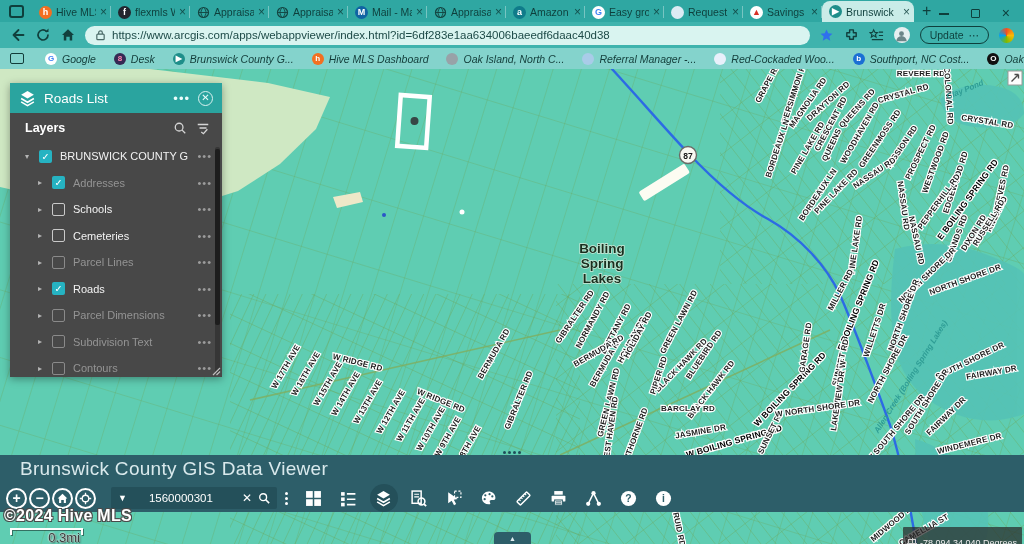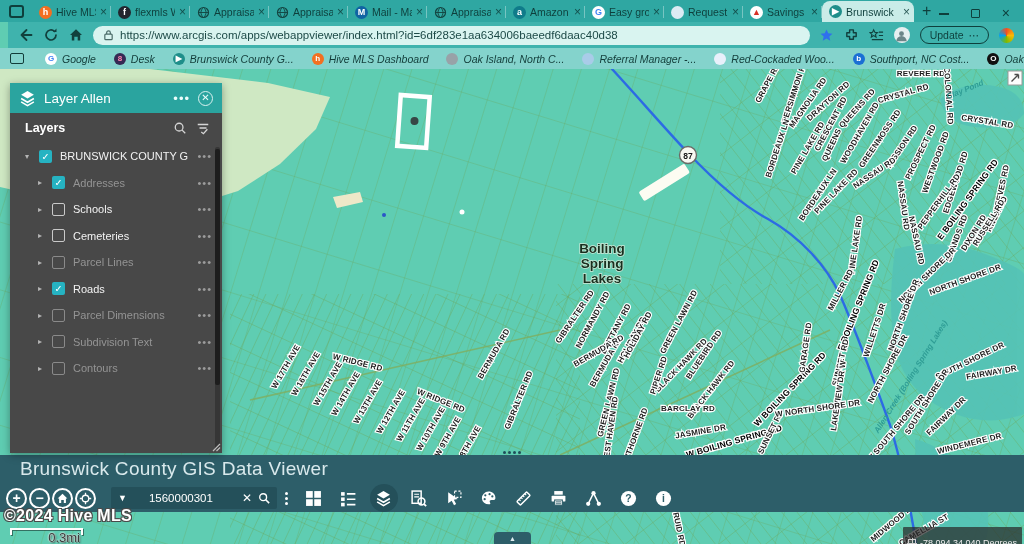--- a/index.html
+++ b/index.html
@@ -15,21 +15,21 @@
   .fav{width:13px;height:13px;border-radius:50%;flex:none;display:flex;align-items:center;justify-content:center;font-size:9px;font-weight:bold;line-height:1;}
   .fav svg{width:13px;height:13px;display:block;}
   .tlabel{font-size:10.5px;white-space:nowrap;overflow:hidden;flex:1;}
   .tclose{font-size:12px;line-height:1;flex:none;opacity:.85;cursor:default;}
   .newtab{color:#0e3f3c;font-size:16px;margin:0 0 3px 8px;line-height:1;}
   .wctrls{margin-left:auto;display:flex;align-items:center;gap:22px;padding:0 14px 4px 0;color:#0e3f3c;}
   .wmin{width:10px;height:2px;background:#0e3f3c;}
   .wmax{width:9px;height:9px;border:1.5px solid #0e3f3c;border-radius:1px;}
   .wclose{font-size:14px;line-height:9px;}
 
-  .urlrow{position:absolute;top:22px;left:8px;right:0;height:26px;background:#3fb3ad;display:flex;align-items:center;padding:0 10px;gap:9px;}
+  .urlrow{position:absolute;top:22px;left:0;right:0;height:26px;background:#3fb3ad;display:flex;align-items:center;padding:0 10px;gap:9px;}
   .navic{width:16px;height:16px;flex:none;}
   .navic svg{width:16px;height:16px;display:block;}
   .urlpill{flex:1;height:19px;background:#d9f4f0;border-radius:10px;display:flex;align-items:center;gap:6px;padding:0 10px;min-width:0;}
   .urlpill svg{width:11px;height:12px;flex:none;}
   .urltext{font-size:11.5px;color:#1d4a47;white-space:nowrap;overflow:hidden;}
   .urlicons{display:flex;align-items:center;gap:10px;flex:none;}
   .urlicons svg{width:15px;height:15px;display:block;}
   .avatar{width:16px;height:16px;border-radius:50%;background:#e6eff0;display:flex;align-items:center;justify-content:center;}
   .updatepill{height:18px;border:1.5px solid #0e3f3c;border-radius:10px;display:flex;align-items:center;gap:5px;padding:0 9px;color:#0e3f3c;font-size:10.5px;}
   .copilot{width:15px;height:15px;border-radius:50%;background:conic-gradient(#f25022,#ffb900,#7fba00,#00a4ef,#f25022);}
@@ -49,21 +49,21 @@
   svg text.place{font-size:13.5px;font-weight:bold;fill:#17301f;stroke:#cfe9d8;stroke-width:1.5px;paint-order:stroke;text-anchor:middle;}
   svg text.shieldtx{font-size:8.5px;font-weight:bold;fill:#161616;text-anchor:middle;stroke:none;}
 
   
   .panel{position:absolute;left:10px;top:83px;width:212px;z-index:30;box-shadow:0 2px 8px rgba(0,0,0,.35);}
   .panel-hd{height:30px;background:#2aa49f;display:flex;align-items:center;padding:0 9px;gap:8px;color:#fff;}
   .panel-hd svg{width:17px;height:17px;}
   .panel-title{font-size:13.5px;flex:1;}
   .panel-dots{font-size:13px;letter-spacing:1px;color:#eafdfb;}
   .panel-close{width:15px;height:15px;border:1.4px solid #d9f2f0;border-radius:50%;display:flex;align-items:center;justify-content:center;font-size:10px;color:#eafdfb;line-height:1;}
-  .panel-bd{position:relative;height:340px;background:#484848;overflow:hidden;}
+  .panel-bd{position:relative;height:264px;background:#484848;overflow:hidden;}
   .layersrow{display:flex;align-items:center;height:30px;padding:0 12px 0 15px;gap:9px;}
   .layerslabel{color:#fff;font-size:12.5px;font-weight:bold;flex:1;}
   .layersrow svg{width:14px;height:14px;}
   .lrow{display:flex;align-items:center;height:26.5px;gap:8px;padding-right:10px;}
   .lrow .arrow{width:8px;font-size:8px;color:#b5b5b5;text-align:center;flex:none;}
   .cb{width:13px;height:13px;border-radius:2px;flex:none;display:flex;align-items:center;justify-content:center;}
   .cb.on{background:#26b3c2;color:#fff;font-size:9.5px;line-height:1;}
   .cb.off{border:1.5px solid #c9c9c9;background:transparent;}
   .cb.off.dim{border-color:#8a8a8a;}
   .llabel{font-size:11px;color:#f2f2f2;flex:1;white-space:nowrap;overflow:hidden;}
@@ -454,21 +454,21 @@
     </svg>
   </div>
 
   <div class="panel">
     <div class="panel-hd">
       <svg viewBox="0 0 16 16">
           <path d="M8 1 14 4.5 8 8 2 4.5Z" fill="#fff"></path>
           <path d="M2 8 8 11.5 14 8" stroke="#fff" stroke-width="1.5" fill="none"></path>
           <path d="M2 11.2 8 14.7 14 11.2" stroke="#fff" stroke-width="1.5" fill="none"></path>
         </svg>
-      <span class="panel-title">Layer Allen</span>
+      <span class="panel-title">Roads List</span>
       <span class="panel-dots">•••</span>
       <span class="panel-close">✕</span>
     </div>
     <div class="panel-bd">
       <div class="layersrow">
         <span class="layerslabel">Layers</span>
         <svg viewBox="0 0 16 16">
             <circle cx="7" cy="7" r="4.4" fill="none" stroke="#d5d5d5" stroke-width="1.5"></circle>
             <path d="M10.4 10.4 14 14" stroke="#d5d5d5" stroke-width="1.5"></path>
           </svg>

